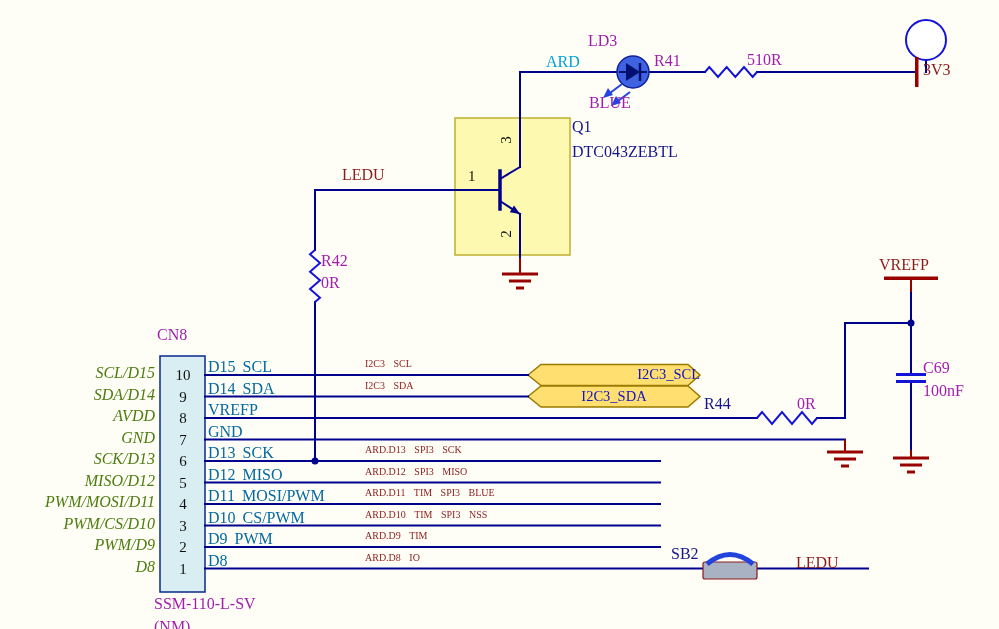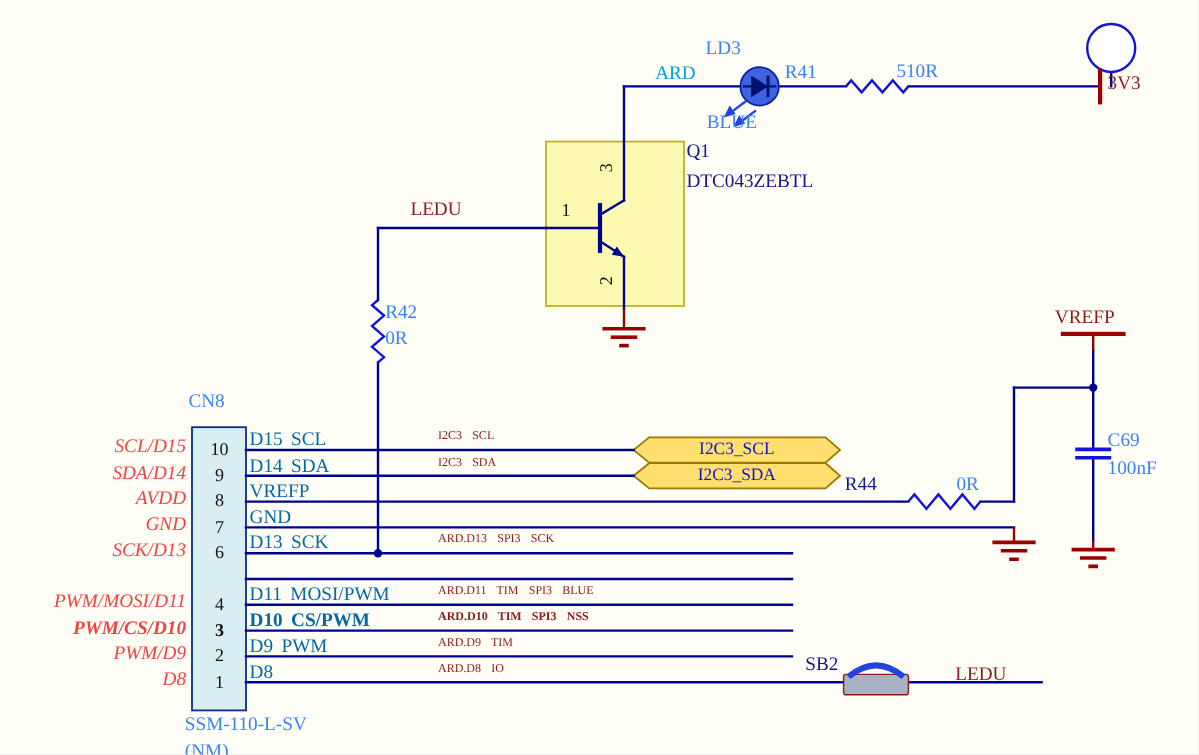--- a/index.html
+++ b/index.html
@@ -4,29 +4,29 @@
 <style>
   * { margin:0; padding:0; box-sizing:border-box; }
   html,body { background:#ddd; }
   #canvas {
     position:relative; width:999px; height:629px; overflow:hidden;
     background:#FFFEF6;
     font-family:"Liberation Serif", serif;
   }
   svg.layer { position:absolute; left:0; top:0; }
   .t { position:absolute; white-space:pre; line-height:1.05; font-size:16px; }
-  .blue { color:#3b82f6; }
+  .blue { color:#a21caf; }
   .navy { color:#16168C; }
   .cyan { color:#00A2D8; }
   .dred { color:#8B1A1A; }
   .black { color:#111; }
   .rot  { transform:rotate(-90deg); transform-origin:center; }
   .pinrow { position:absolute; left:0; width:999px; height:22px; }
   .pinrow .pname { position:absolute; left:0; width:155px; top:0; text-align:right;
-                   font-style:italic; color:#ef4444; font-size:16px; }
+                   font-style:italic; color:#4d7c0f; font-size:16px; }
   .pinrow .pnum  { position:absolute; left:168px; width:30px; top:3px; text-align:center;
                    color:#111; font-size:15px; }
   .pinrow .pnet  { position:absolute; left:208px; top:-6px; color:#0369a1;
                    font-size:16px; word-spacing:3px; }
   .pinrow .plabel{ position:absolute; left:365px; top:-6px; color:#8B1A1A;
                    font-size:10px; word-spacing:6px; }
   .flagtext { position:absolute; left:528px; width:172px; text-align:center;
               color:#1212C8; font-size:14.5px; }
 </style>
 </head>
@@ -171,21 +171,21 @@
   <div class="t navy" style="left:704px; top:396px;">R44</div>
   <div class="t blue" style="left:797px; top:396px;">0R</div>
 
   <div class="t navy" style="left:671px; top:546px;">SB2</div>
   <div class="t dred" style="left:796px; top:555px;">LEDU</div>
 
   <div class="t blue" style="left:157px; top:327px;">CN8</div>
   <div class="t blue" style="left:154px; top:596px;">SSM-110-L-SV</div>
   <div class="t blue" style="left:154px; top:619px;">(NM)</div>
 
-  <div class="flagtext" style="top:366px;">I2C3_SCL</div>
+  <div class="flagtext" style="top:366px;text-align:right;">I2C3_SCL</div>
   <div class="flagtext" style="top:387.5px;">I2C3_SDA</div>
 
   <div class="pinrow" style="top:364px;">
     <span class="pname">SCL/D15</span>
     <span class="pnum">10</span>
     <span class="pnet">D15 SCL</span>
     <span class="plabel">I2C3 SCL</span>
   </div>
   <div class="pinrow" style="top:385.5px;">
     <span class="pname">SDA/D14</span>
@@ -204,27 +204,33 @@
     <span class="pnum">7</span>
     <span class="pnet">GND</span>
     <span class="plabel"></span>
   </div>
   <div class="pinrow" style="top:450px;">
     <span class="pname">SCK/D13</span>
     <span class="pnum">6</span>
     <span class="pnet">D13 SCK</span>
     <span class="plabel">ARD.D13 SPI3 SCK</span>
   </div>
+  <div class="pinrow" style="top:471.5px;">
+    <span class="pname">MISO/D12</span>
+    <span class="pnum">5</span>
+    <span class="pnet">D12 MISO</span>
+    <span class="plabel">ARD.D12 SPI3 MISO</span>
+  </div>
   <div class="pinrow" style="top:493px;">
     <span class="pname">PWM/MOSI/D11</span>
     <span class="pnum">4</span>
     <span class="pnet">D11 MOSI/PWM</span>
     <span class="plabel">ARD.D11 TIM SPI3 BLUE</span>
   </div>
-  <div class="pinrow" style="top:514.5px;font-weight:bold;">
+  <div class="pinrow" style="top:514.5px;">
     <span class="pname">PWM/CS/D10</span>
     <span class="pnum">3</span>
     <span class="pnet">D10 CS/PWM</span>
     <span class="plabel">ARD.D10 TIM SPI3 NSS</span>
   </div>
   <div class="pinrow" style="top:536px;">
     <span class="pname">PWM/D9</span>
     <span class="pnum">2</span>
     <span class="pnet">D9 PWM</span>
     <span class="plabel">ARD.D9 TIM</span>

